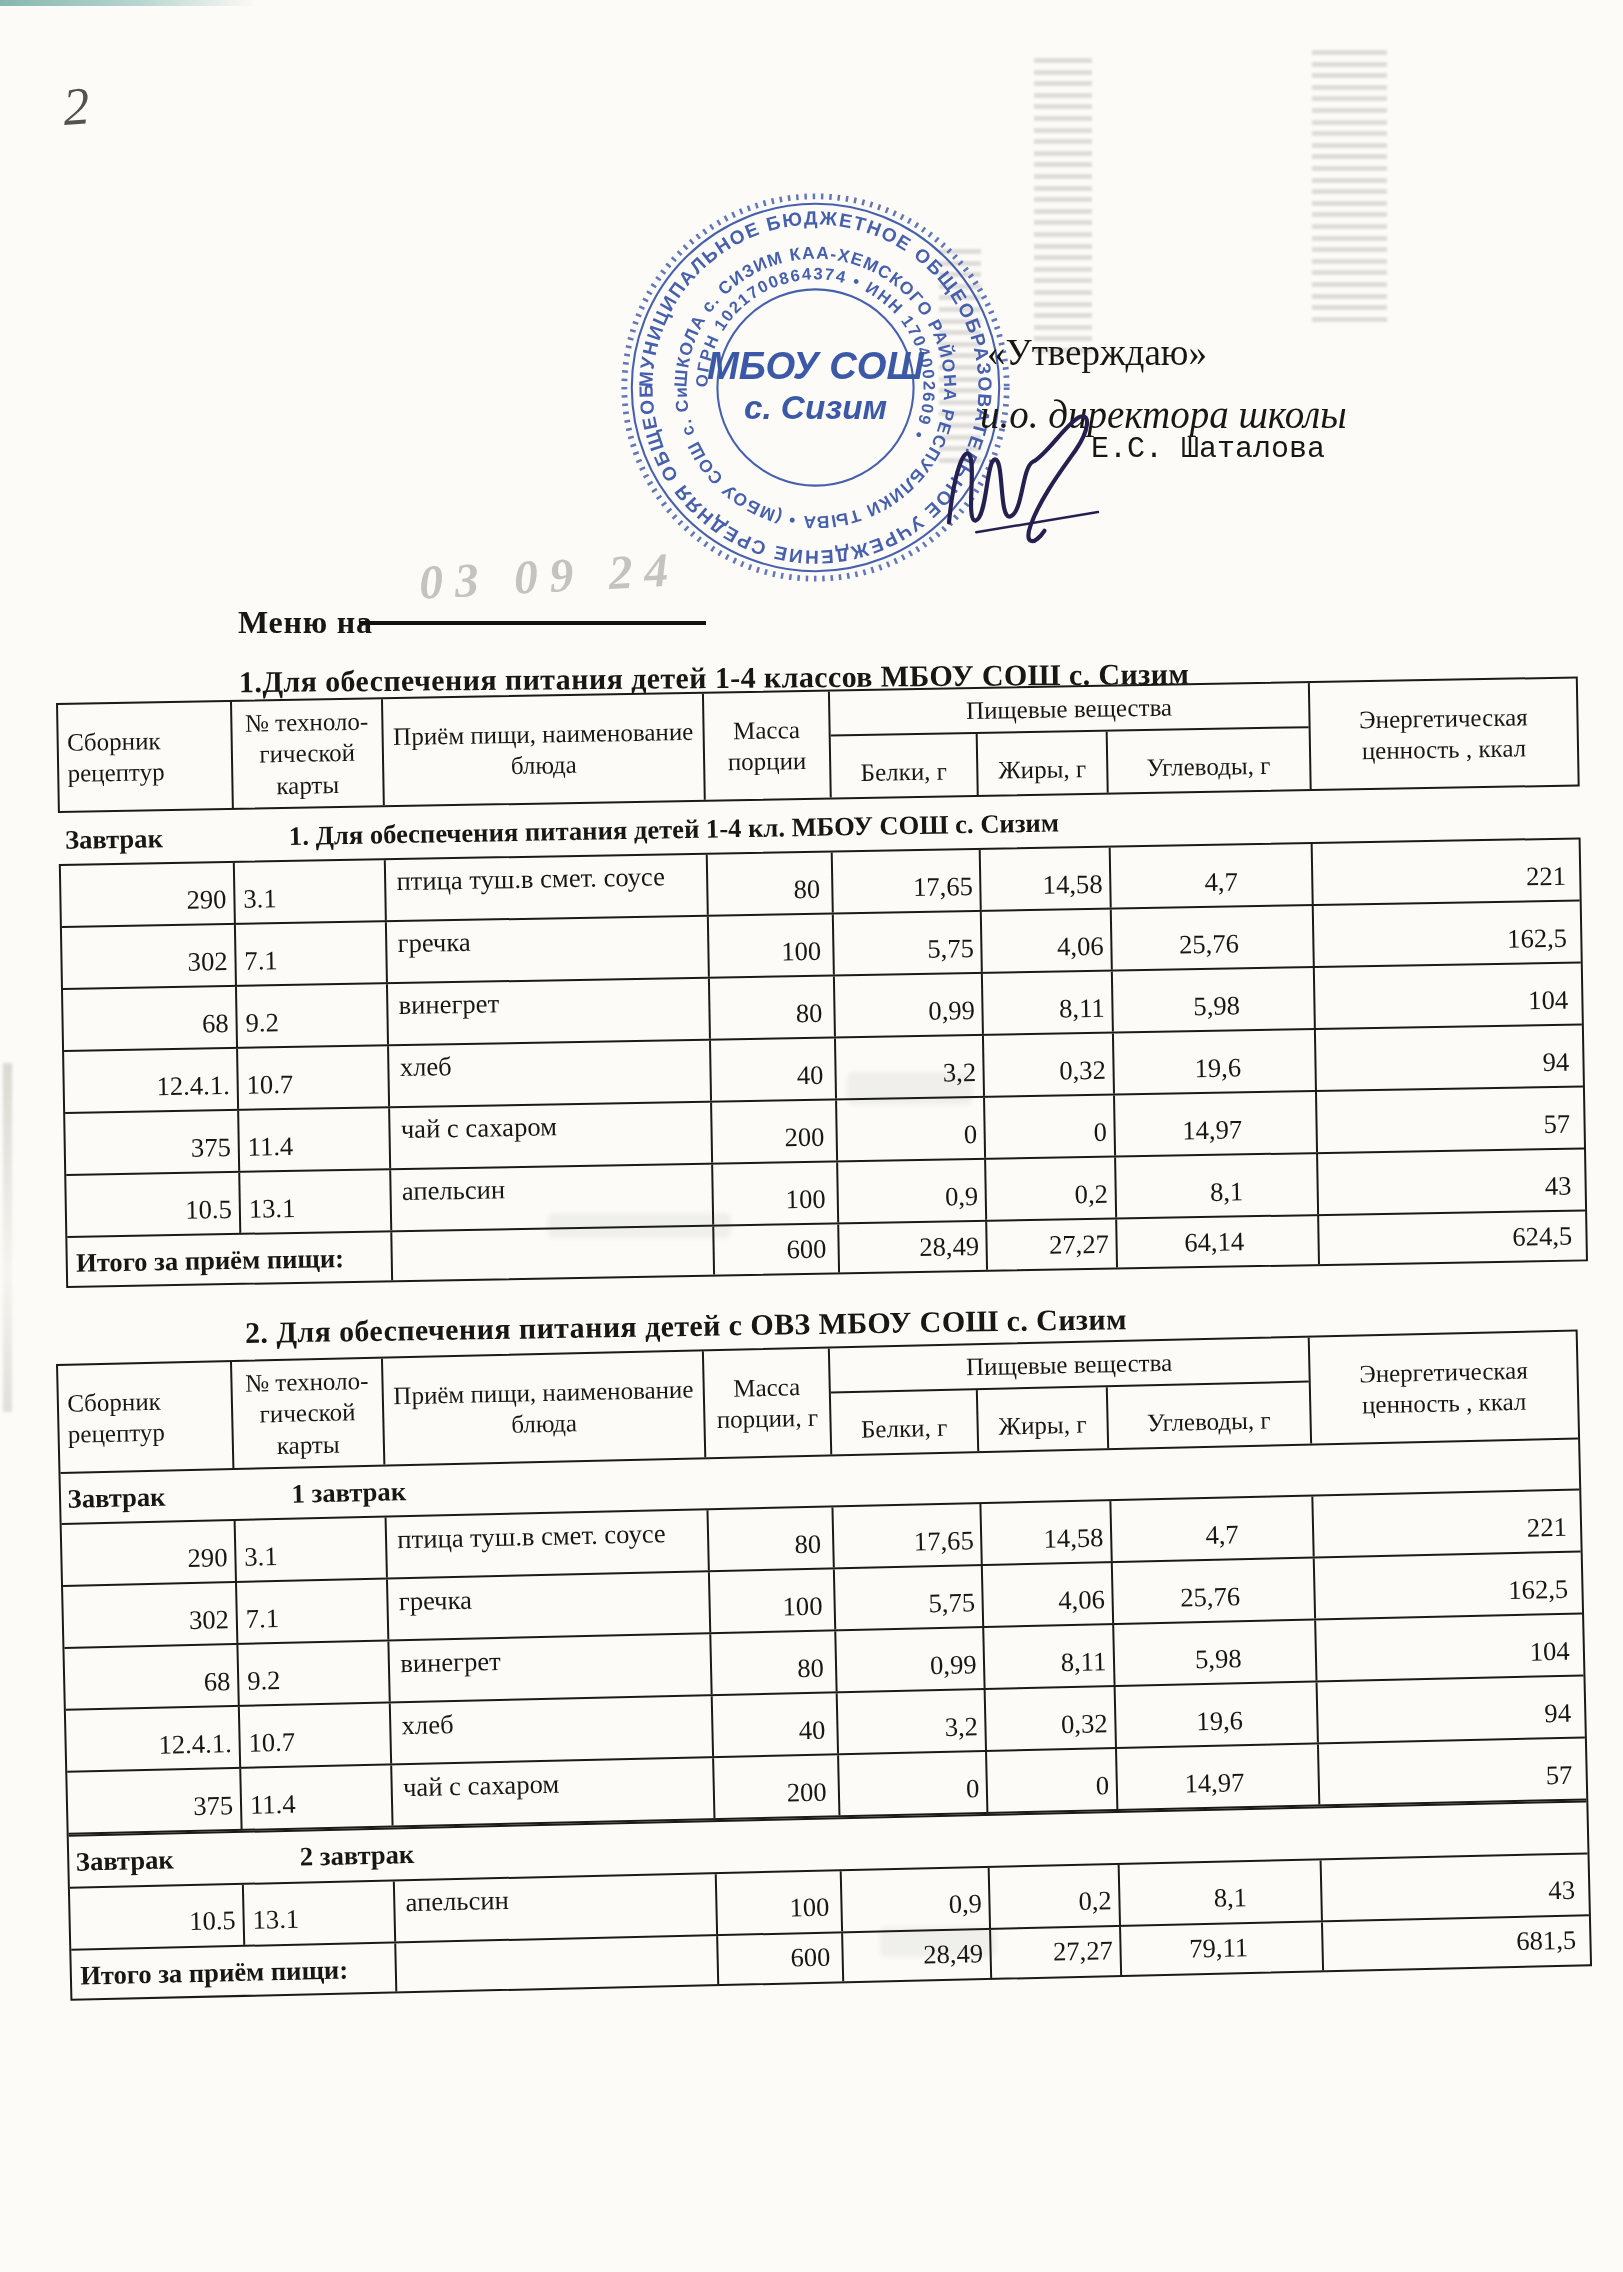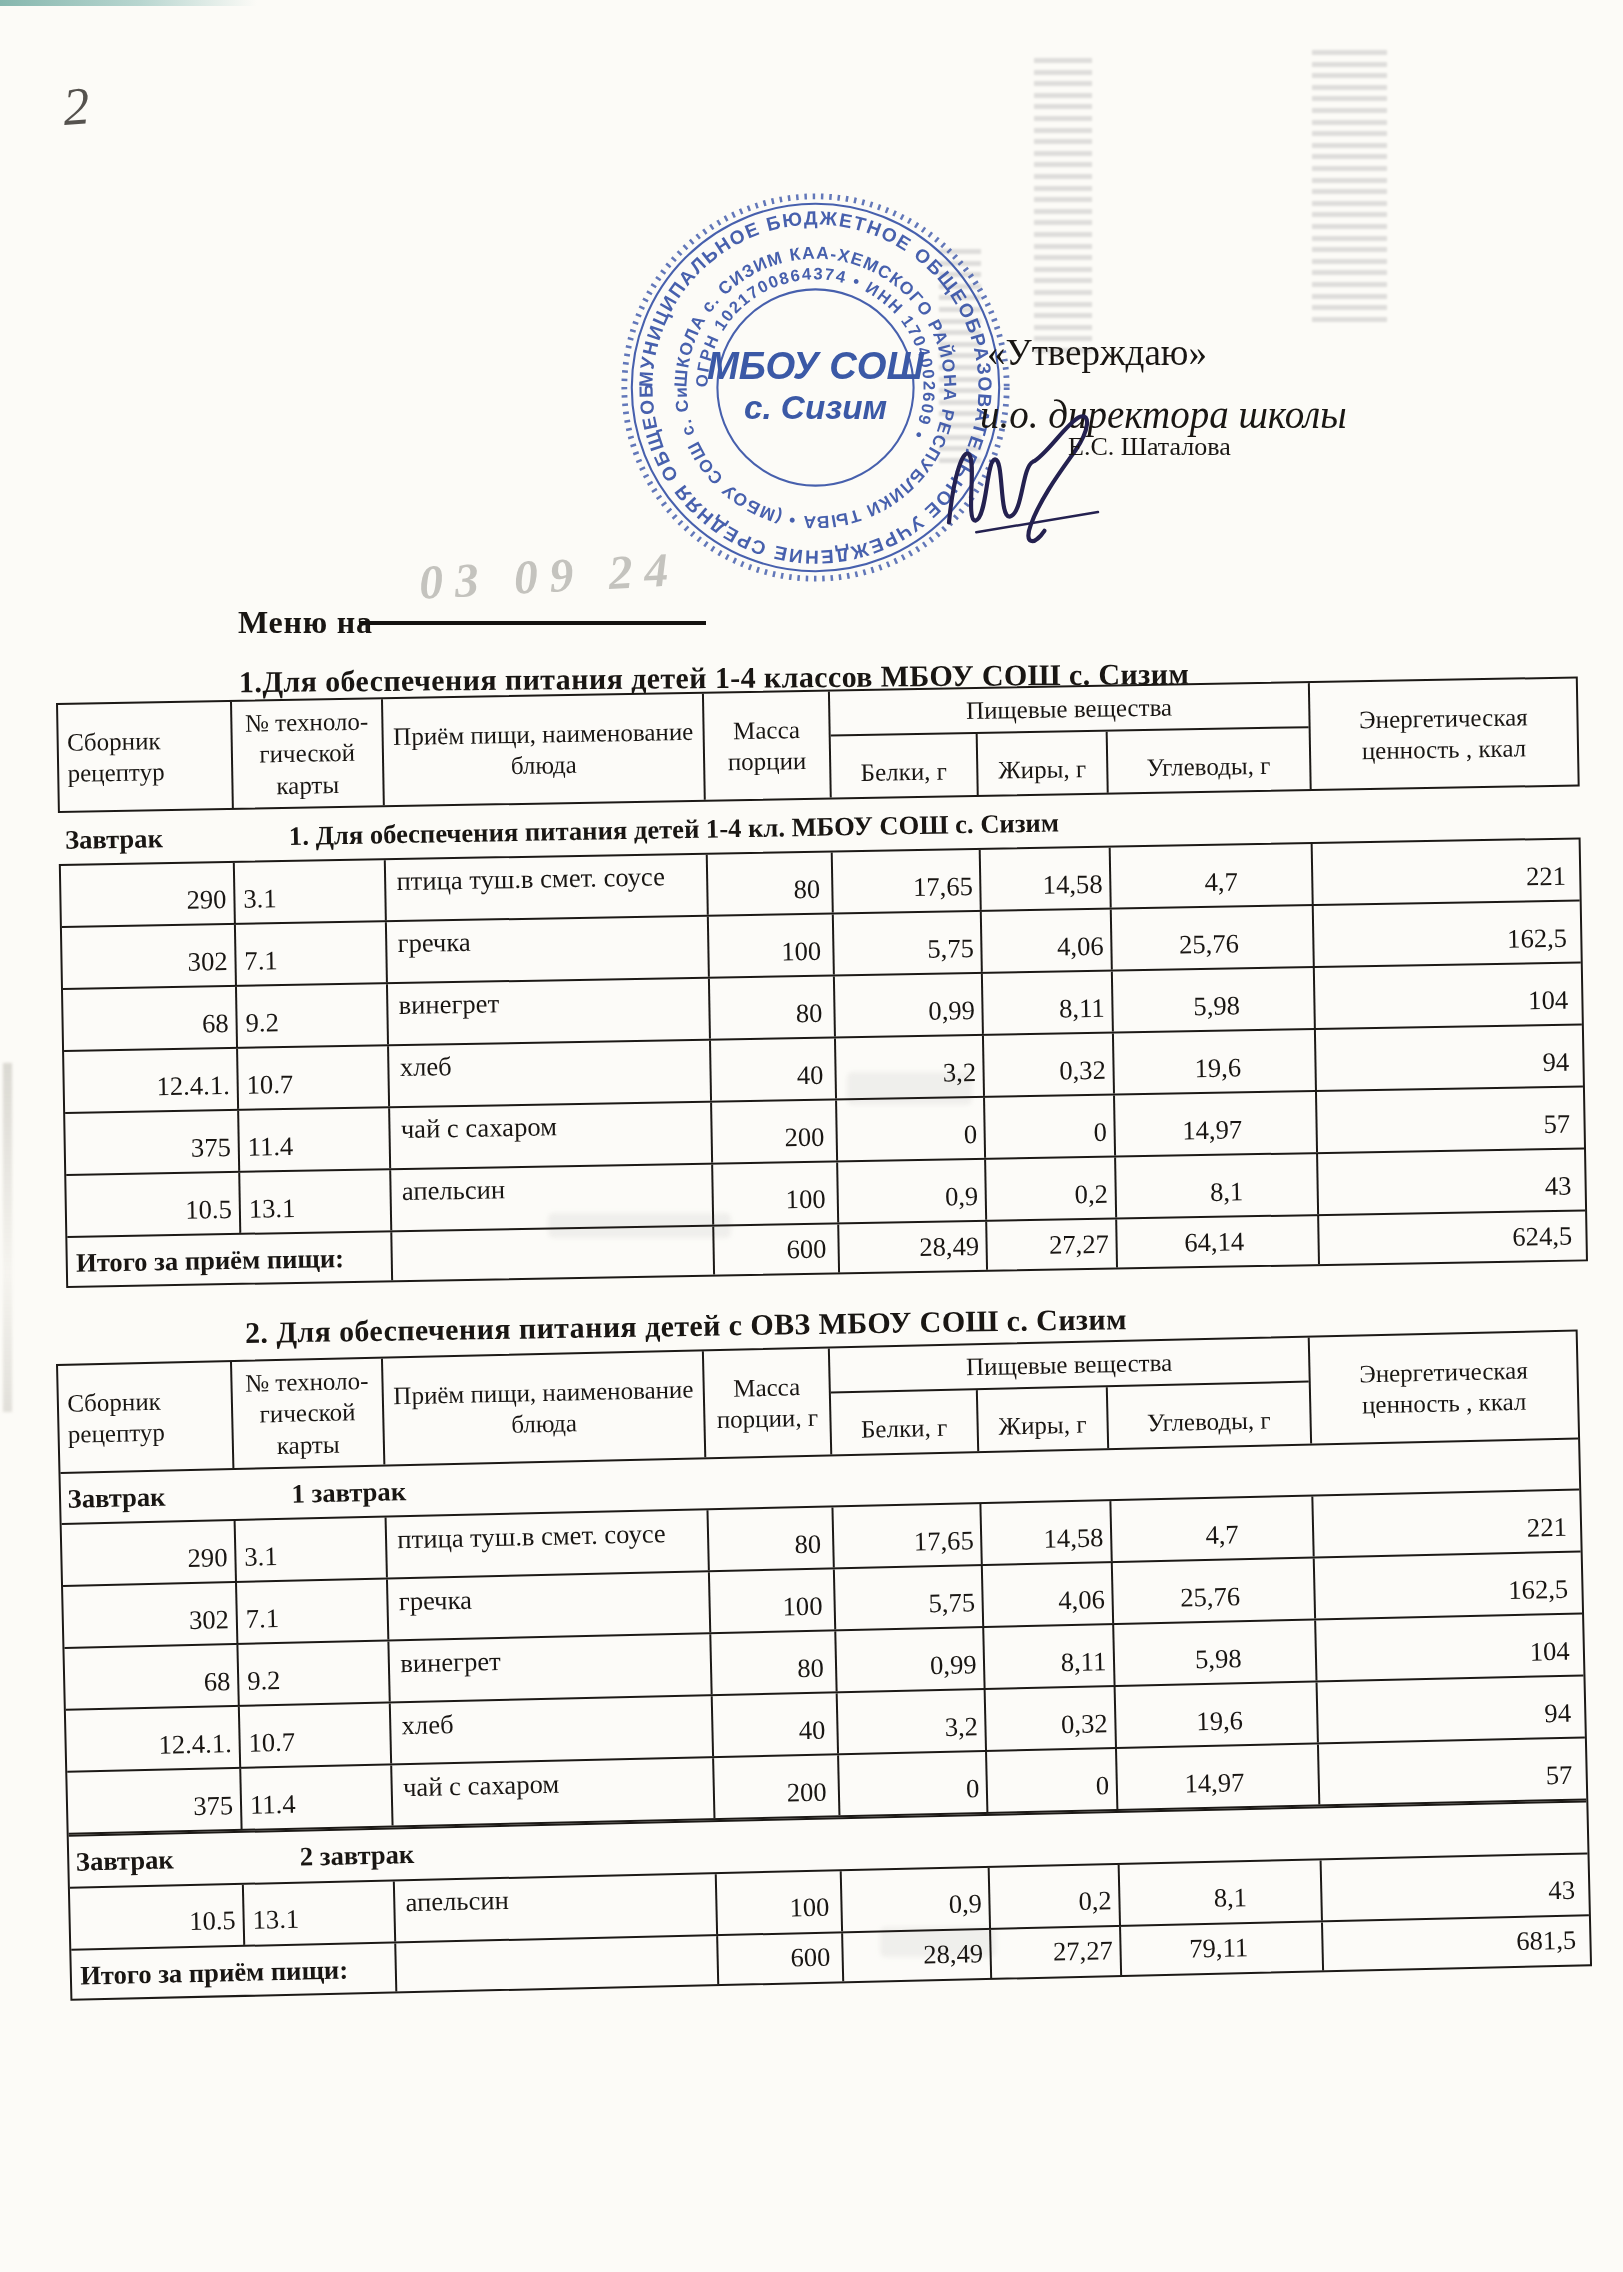--- a/index.html
+++ b/index.html
@@ -21,21 +21,21 @@
     font-style:italic;transform:rotate(-4deg);font-family:"Liberation Serif",serif;}
 
   
   .stamp{position:absolute;left:616px;top:188px;width:399px;height:399px;opacity:.93;}
   .stamp svg{width:100%;height:100%;}
   .stamp-center{font-weight:bold;font-style:italic;}
 
   
   .approve{position:absolute;left:987px;top:331px;font-size:37px;}
   .approve-role{position:absolute;left:980px;top:392px;font-size:39px;font-style:italic;}
-  .signer{position:absolute;left:1068px;top:432px;font-size:26px;}
+  .signer{position:absolute;left:1091px;top:432px;font-size:30px;font-family:Liberation Mono, monospace;}
   .sig{position:absolute;left:929px;top:390px;width:266px;height:166px;transform:rotate(-4deg);}
 
   
   .menu-label{position:absolute;left:238px;top:584px;font-size:32px;font-weight:bold;letter-spacing:0.8px;margin-top:20px;}
   .menu-underline{position:absolute;left:359px;top:621px;width:347px;height:4.2px;background:#141210;}
   .menu-date{position:absolute;left:419px;top:548px;font-size:48px;color:#b7b6b0;
     font-style:italic;letter-spacing:11.6px;transform:rotate(-3deg);font-weight:bold;opacity:.8;}
 
   .heading1{position:absolute;left:239px;top:661px;font-size:30px;font-weight:bold;transform:rotate(-0.5deg);letter-spacing:0.4px;}
   .heading2{position:absolute;left:245px;top:1309px;font-size:30px;font-weight:bold;transform:rotate(-0.9deg);letter-spacing:0.4px;}

